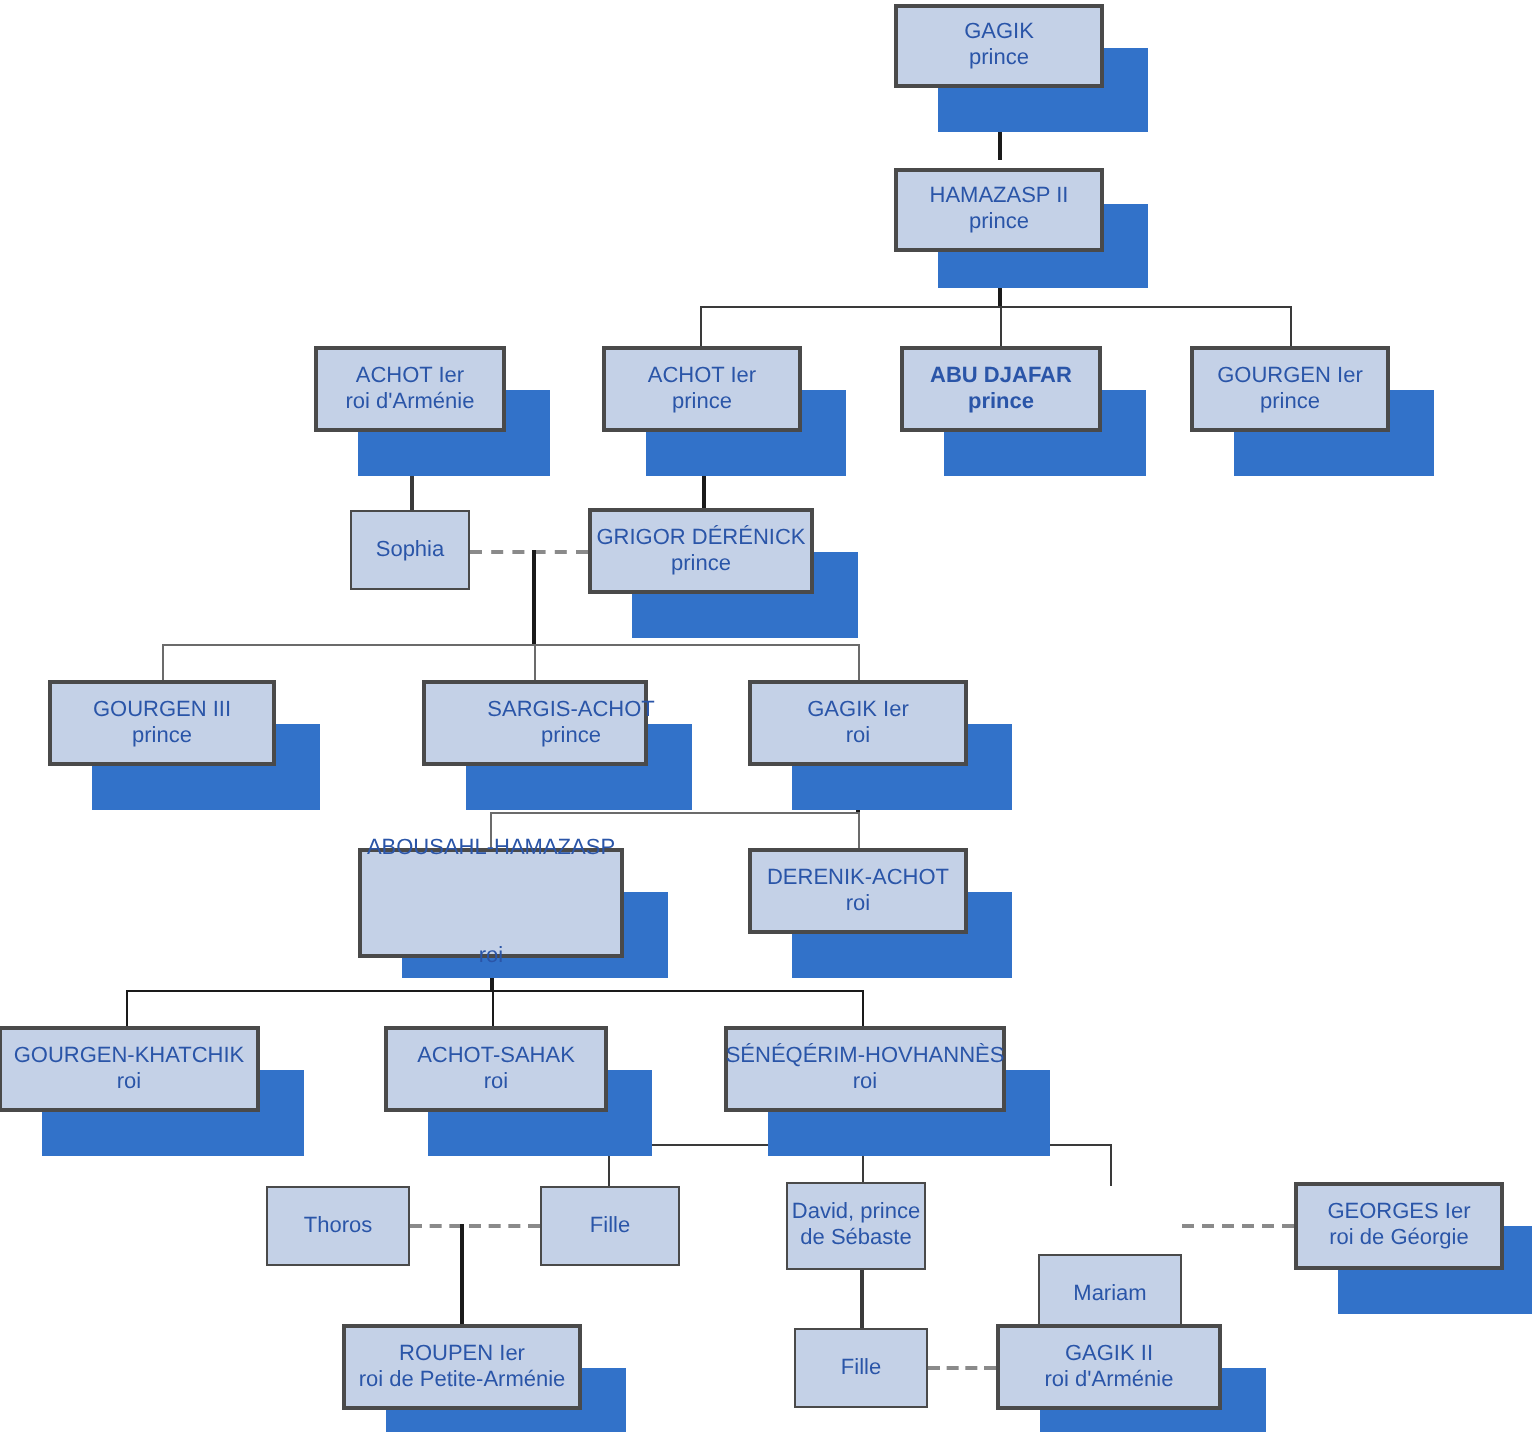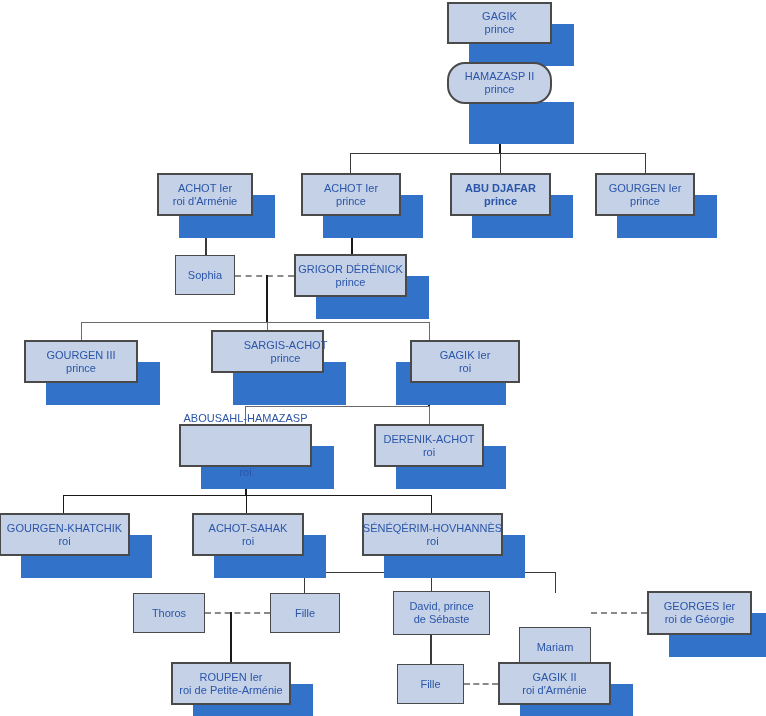--- a/index.html
+++ b/index.html
@@ -97,21 +97,21 @@
 
   <div class="dash" style="left:464px;top:683px;width:34px;"></div>
 
   <div id="nodes-layer">
       <div class="shadow" style="left: 469px; top: 24px; width: 105px; height: 42px;"></div>
       <div class="node" style="left: 447px; top: 2px; width: 105px; height: 42px;">
         <span class="nm">GAGIK</span>
         <span class="ti">prince</span>
       </div>
       <div class="shadow" style="left: 469px; top: 102px; width: 105px; height: 42px;"></div>
-      <div class="node" style="left: 447px; top: 62px; width: 105px; height: 42px; border-radius: 18px;">
+      <div class="node" style="left: 447px; top: 84px; width: 105px; height: 42px;">
         <span class="nm">HAMAZASP II</span>
         <span class="ti">prince</span>
       </div>
       <div class="shadow" style="left: 179px; top: 195px; width: 96px; height: 43px;"></div>
       <div class="node" style="left: 157px; top: 173px; width: 96px; height: 43px;">
         <span class="nm">ACHOT Ier</span>
         <span class="ti">roi d'Arménie</span>
       </div>
       <div class="shadow" style="left: 323px; top: 195px; width: 100px; height: 43px;"></div>
       <div class="node" style="left: 301px; top: 173px; width: 100px; height: 43px;">
@@ -135,31 +135,31 @@
       <div class="node" style="left: 294px; top: 254px; width: 113px; height: 43px;">
         <span class="nm">GRIGOR DÉRÉNICK</span>
         <span class="ti">prince</span>
       </div>
       <div class="shadow" style="left: 46px; top: 362px; width: 114px; height: 43px;"></div>
       <div class="node" style="left: 24px; top: 340px; width: 114px; height: 43px;">
         <span class="nm">GOURGEN III</span>
         <span class="ti">prince</span>
       </div>
       <div class="shadow" style="left: 233px; top: 362px; width: 113px; height: 43px;"></div>
-      <div class="node" style="left: 211px; top: 330px; width: 113px; height: 43px; padding-left: 36px;">
+      <div class="node" style="left: 211px; top: 340px; width: 113px; height: 43px; padding-left: 36px;">
         <span class="nm">SARGIS-ACHOT</span>
         <span class="ti">prince</span>
       </div>
       <div class="shadow" style="left: 396px; top: 362px; width: 110px; height: 43px;"></div>
-      <div class="node" style="left: 374px; top: 340px; width: 110px; height: 43px; margin-left: 36px;">
+      <div class="node" style="left: 374px; top: 340px; width: 110px; height: 43px;">
         <span class="nm">GAGIK Ier</span>
         <span class="ti">roi</span>
       </div>
       <div class="shadow" style="left: 201px; top: 446px; width: 133px; height: 43px;"></div>
-      <div class="node" style="left: 179px; top: 424px; width: 133px; height: 43px; gap: 41px;">
+      <div class="node" style="left: 179px; top: 424px; width: 133px; height: 55px; gap: 41px;">
         <span class="nm">ABOUSAHL-HAMAZASP</span>
         <span class="ti">roi</span>
       </div>
       <div class="shadow" style="left: 396px; top: 446px; width: 110px; height: 43px;"></div>
       <div class="node" style="left: 374px; top: 424px; width: 110px; height: 43px;">
         <span class="nm">DERENIK-ACHOT</span>
         <span class="ti">roi</span>
       </div>
       <div class="shadow" style="left: 21px; top: 535px; width: 131px; height: 43px;"></div>
       <div class="node" style="left: -1px; top: 513px; width: 131px; height: 43px;">
@@ -175,21 +175,21 @@
       <div class="node" style="left: 362px; top: 513px; width: 141px; height: 43px;">
         <span class="nm">SÉNÉQÉRIM-HOVHANNÈS</span>
         <span class="ti">roi</span>
       </div>
       <div class="node plain" style="left: 133px; top: 593px; width: 72px; height: 40px; align-items: center;">
         <span class="nm">Thoros</span>
       </div>
       <div class="node plain" style="left: 270px; top: 593px; width: 70px; height: 40px;">
         <span class="nm">Fille</span>
       </div>
-      <div class="node plain" style="left: 393px; top: 591px; width: 97px; height: 44px;">
+      <div class="node plain" style="left: 393px; top: 591px; width: 70px; height: 44px;">
         <span class="nm">David, prince</span>
         <span class="ti">de Sébaste</span>
       </div>
       <div class="node plain" style="left: 519px; top: 593px; width: 72px; height: 40px; margin-top: 34px;">
         <span class="nm">Mariam</span>
       </div>
       <div class="shadow" style="left: 669px; top: 613px; width: 105px; height: 44px;"></div>
       <div class="node" style="left: 647px; top: 591px; width: 105px; height: 44px;">
         <span class="nm">GEORGES Ier</span>
         <span class="ti">roi de Géorgie</span>

